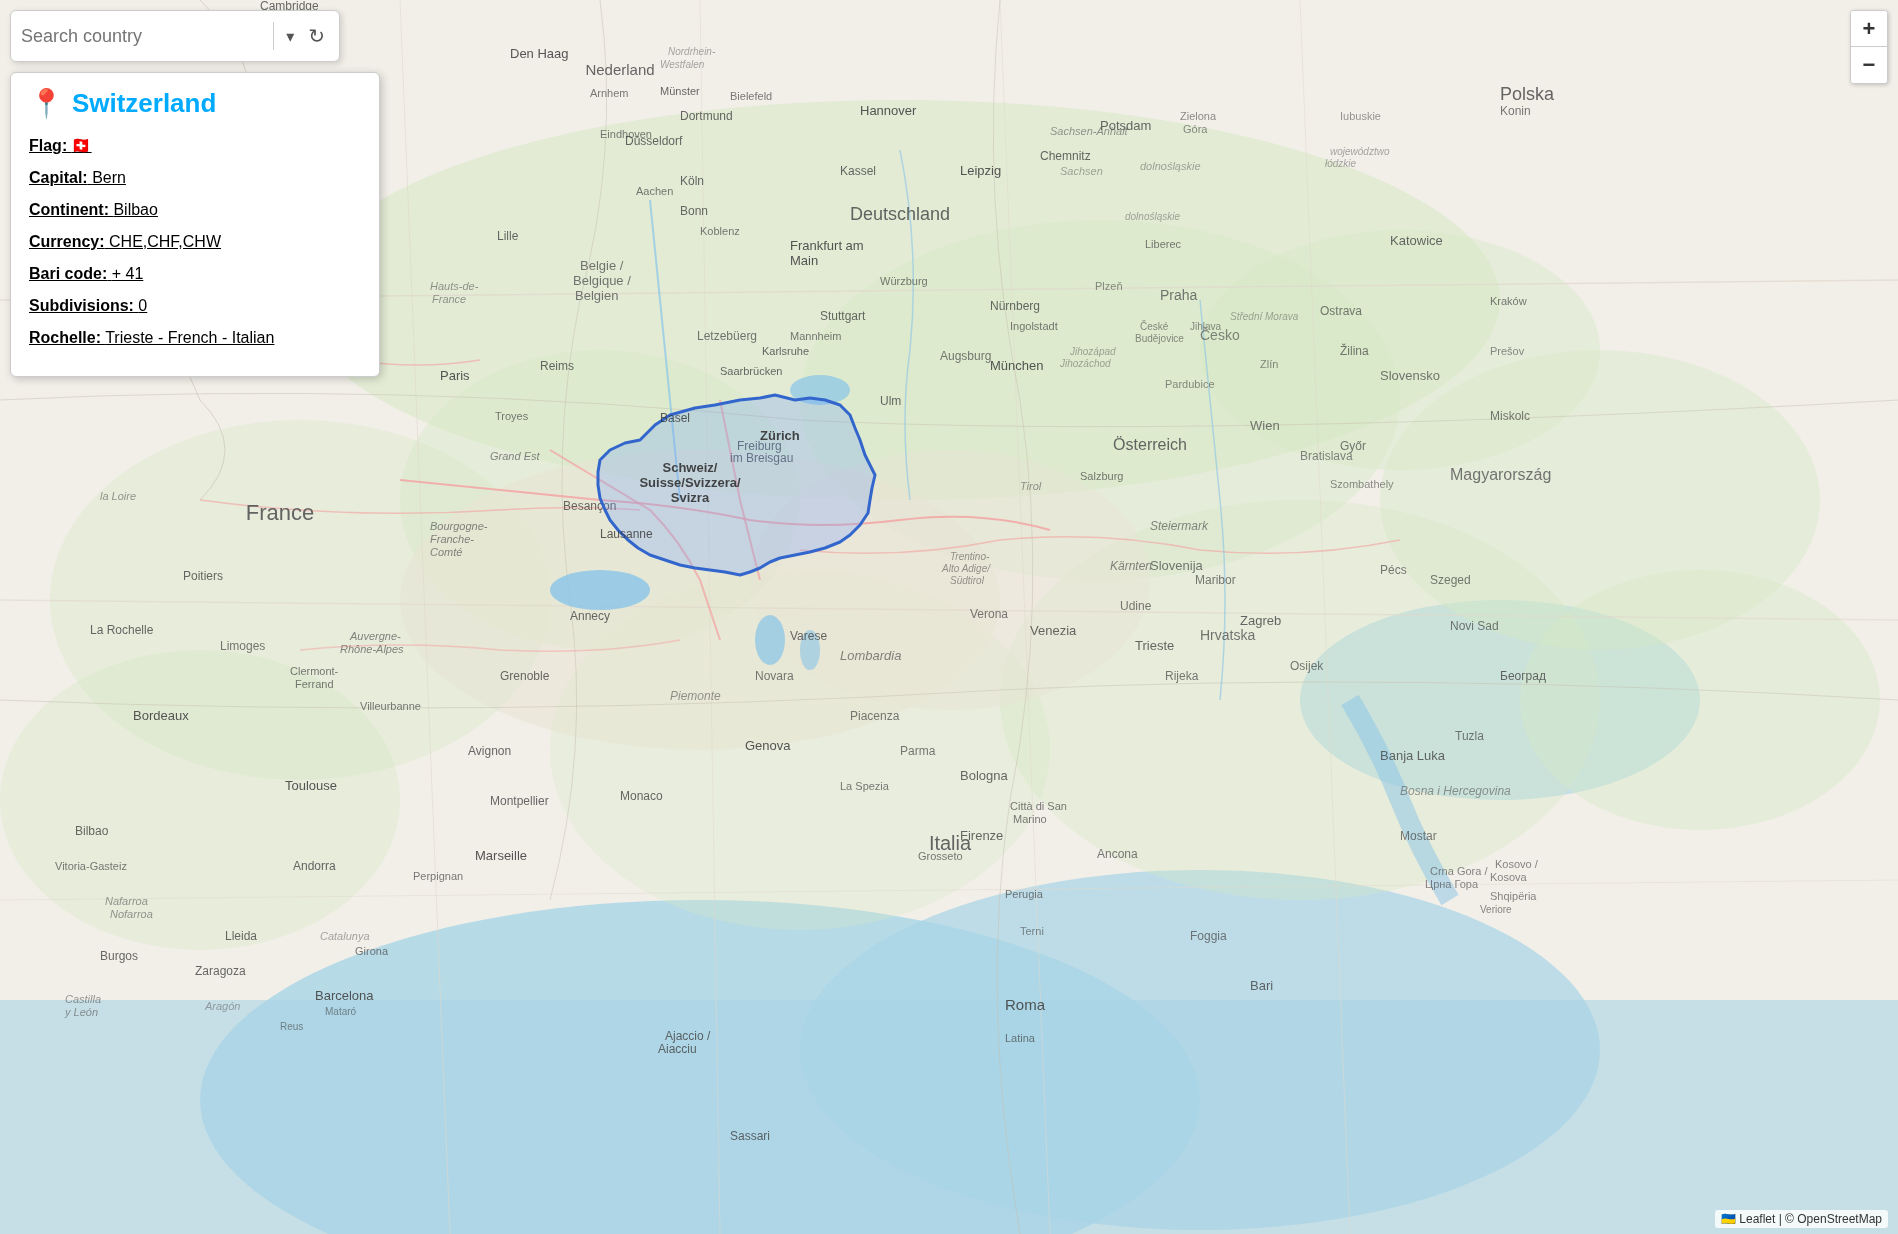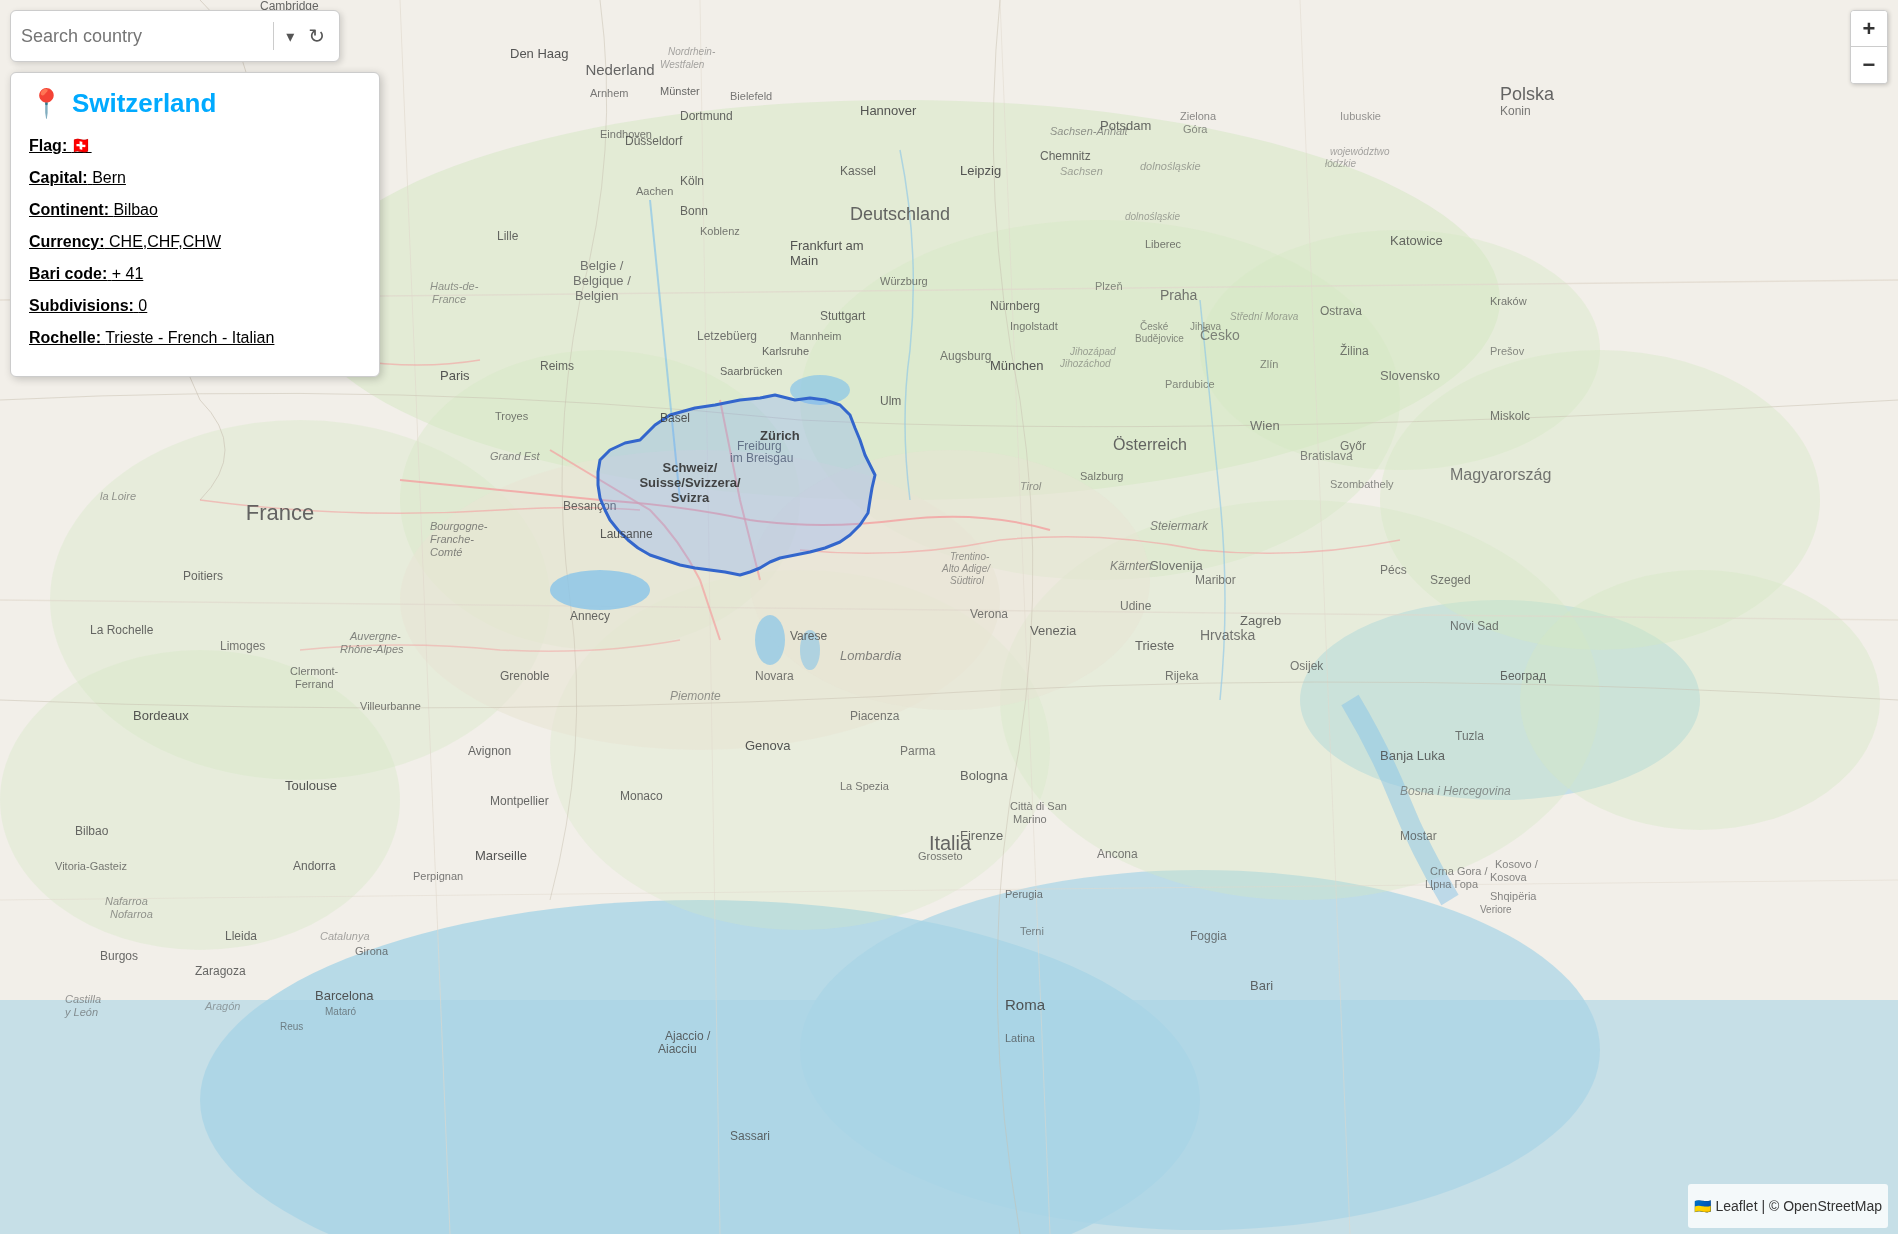--- a/index.html
+++ b/index.html
@@ -144,24 +144,24 @@
 
     .zoom-btn:last-child {
       border-bottom: none;
     }
 
     
     #attribution {
       position: absolute;
       bottom: 6px;
       right: 10px;
-      font-size: 14px;
+      font-size: 12px;
       color: #333;
       background: rgba(255,255,255,0.8);
-      padding: 14px 6px;
+      padding: 2px 6px;
       border-radius: 3px;
       z-index: 100;
     }
   </style>
 </head>
 <body>
 
 <div id="map-container">
   <svg id="map-svg" viewBox="0 0 1898 1234" xmlns="http://www.w3.org/2000/svg">
 

